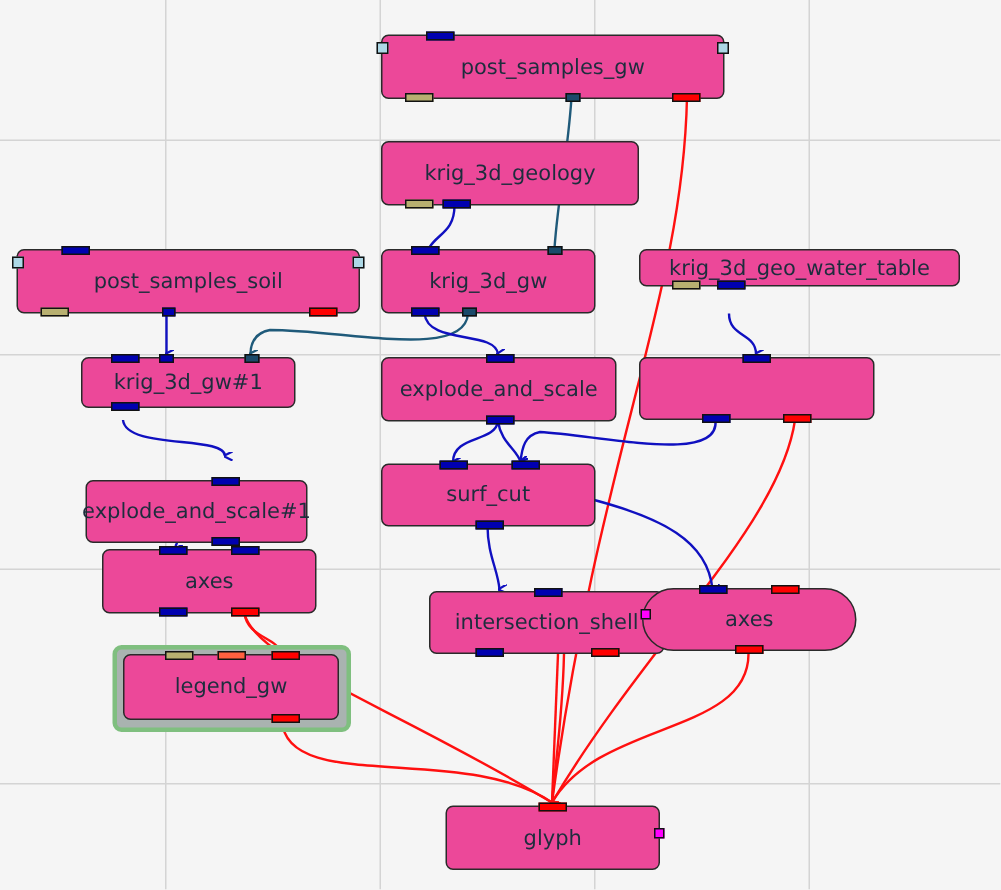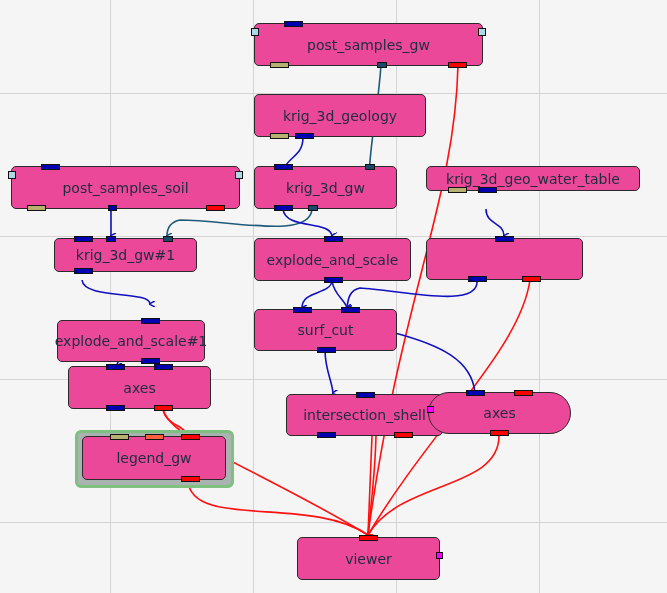--- a/index.html
+++ b/index.html
@@ -166,16 +166,16 @@
 <div class="sel-outer" style="left:75px;top:430px;width:159px;height:58px;"></div>
 <div class="node" style="left:82px;top:436px;width:144px;height:44px;">
   <span class="label">legend_gw</span>
   <div class="port" style="left:27px;top:-3px;width:19px;background:#b8b070;"></div>
   <div class="port" style="left:62px;top:-3px;width:19px;background:#ff6040;"></div>
   <div class="port" style="left:98px;top:-3px;width:19px;background:#ff0000;"></div>
   <div class="port" style="left:98px;bottom:-3px;width:19px;background:#ff0000;"></div>
 </div>
 
 <div class="node" style="left:297px;top:537px;width:143px;height:43px;">
-  <span class="label">viewer</span>
+  <span class="label">glyph</span>
   <div class="port" style="left:61px;top:-3px;width:19px;background:#ff0000;"></div>
   <div class="port" style="right:-4px;top:14px;width:7px;height:7px;background:#ff00ff;"></div>
 </div>
 
 </body></html>

